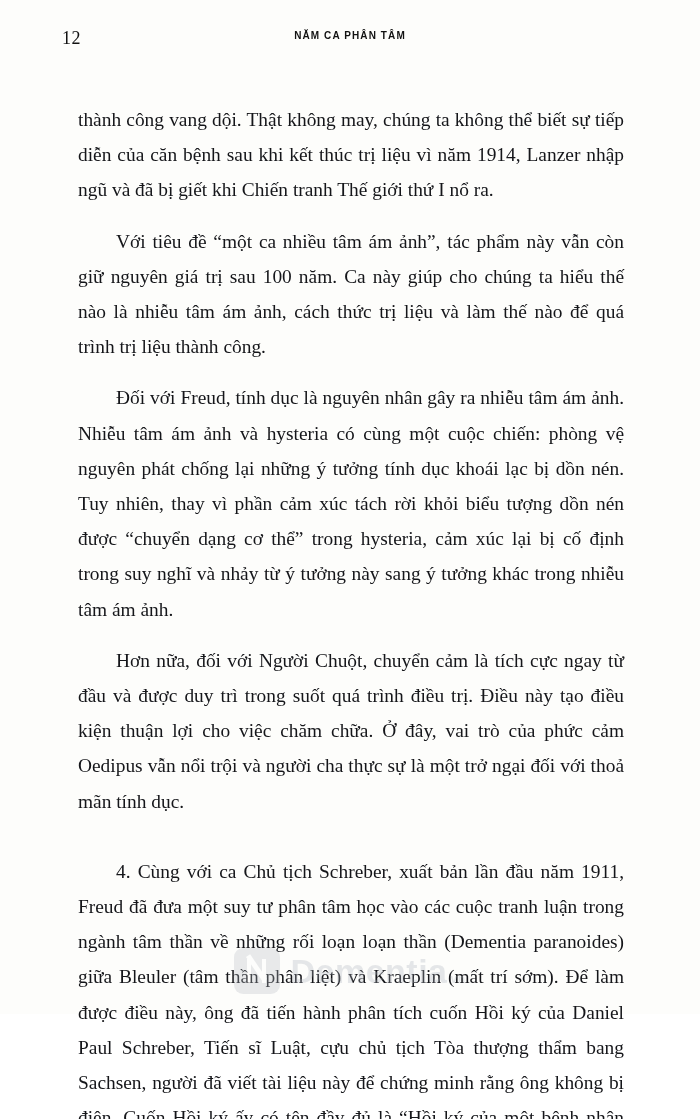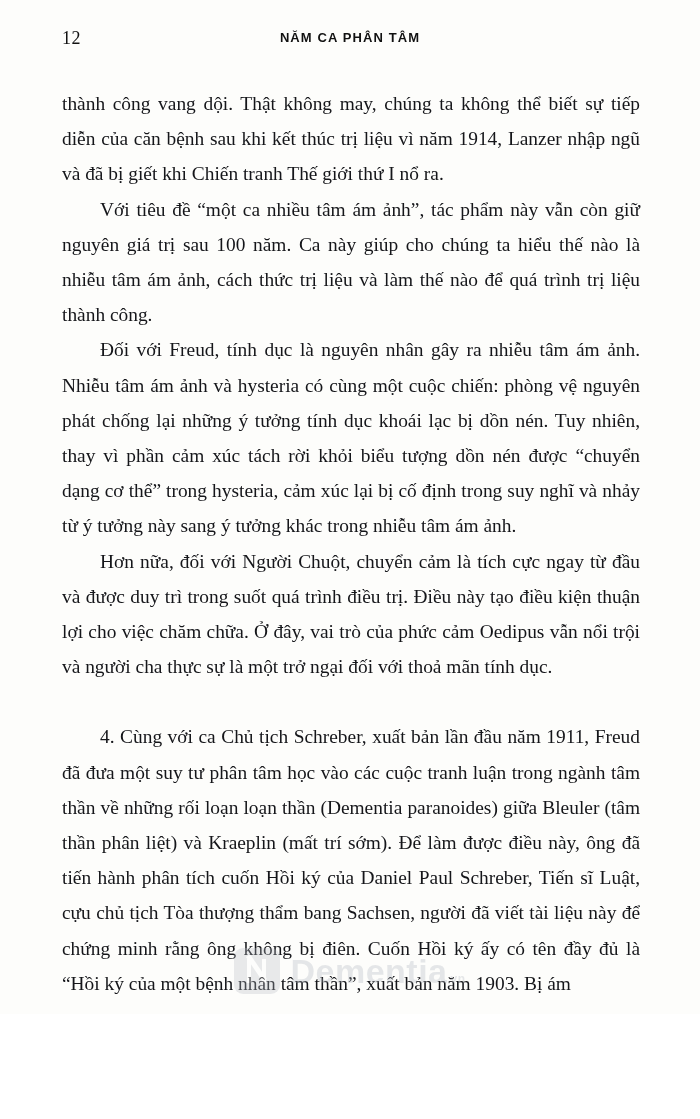--- a/index.html
+++ b/index.html
@@ -39,33 +39,33 @@
     color: #111;
     letter-spacing: 0.5px;
   }
   .running-title {
     position: absolute;
     left: 0;
     right: 0;
     top: 2px;
     text-align: center;
     font-family: "Liberation Sans", sans-serif;
-    font-size: 13px;
+    font-size: 10px;
     font-weight: bold;
     letter-spacing: 1.1px;
     color: #111;
   }
   .body-text {
     position: absolute;
     top: 86px;
     left: 62px;
     width: 578px;
   }
   p {
-    margin: 0;
+    margin: 16px;
     font-size: 19.4px;
     line-height: 35.2px;
     text-align: justify;
     text-justify: inter-word;
     color: #15161a;
     hyphens: none;
   }
   p.indent {
     text-indent: 38px;
   }

